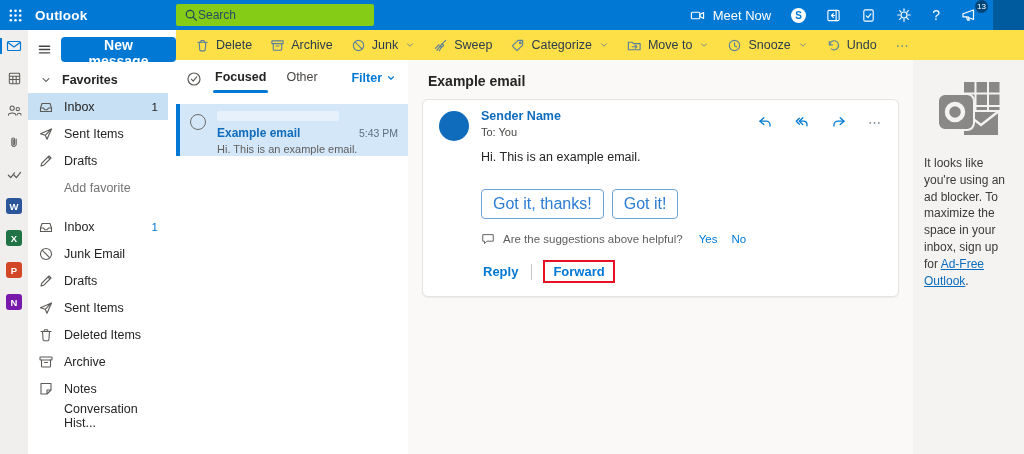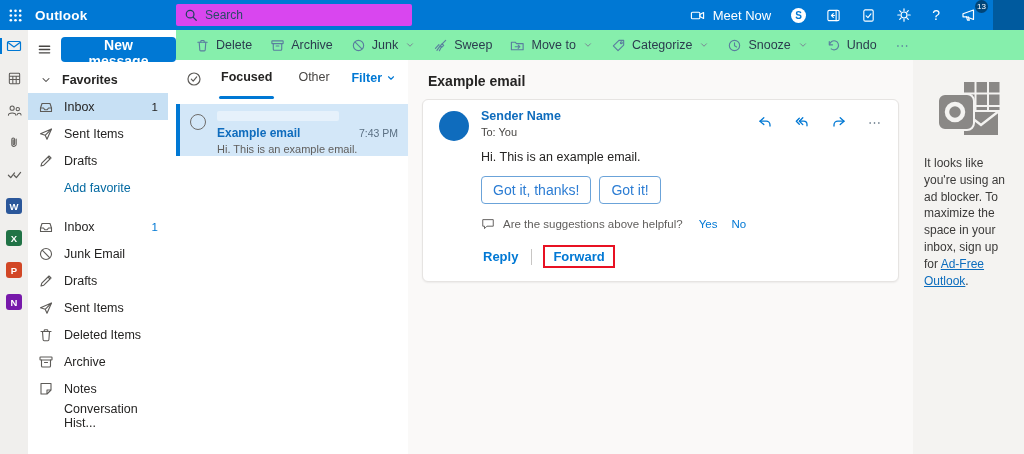--- a/index.html
+++ b/index.html
@@ -6,21 +6,21 @@
   html,body { width:1024px; height:454px; overflow:hidden; }
   body { font-family:"Liberation Sans", sans-serif; background:#fff; font-size:12.5px; }
   svg { display:block; }
 
   .app { width:1024px; height:454px; display:flex; flex-direction:column; position:relative; }
 
   
   .header { flex:0 0 30px; background:#0078d4; color:#fff; display:flex; align-items:center; position:relative;justify-content:space-between; }
   .waffle { width:30px; height:30px; display:flex; align-items:center; justify-content:center; cursor:pointer; }
   .app-title { font-weight:bold; font-size:13.5px; margin-left:5px; letter-spacing:.2px; }
-  .search { position:absolute; left:176px; top:4px; width:236px; height:22px; background:#d946ef; border-radius:2px; display:flex; align-items:center; padding:0 8px; gap:7px; color:#20415c; }
+  .search { position:absolute; left:176px; top:4px; width:198px; height:22px; background:#84cc16; border-radius:2px; display:flex; align-items:center; padding:0 8px; color:#20415c; }
   .search input { border:none; background:transparent; outline:none; font-size:12px; color:#1c3a54; width:100%; font-family:inherit; }
   .search input::placeholder { color:#2a4a66; opacity:1; }
   .header-right { margin-left:auto; display:flex; align-items:center; height:30px; }
   .hbtn { height:30px; display:flex; align-items:center; justify-content:center; padding:0 10px; cursor:pointer; position:relative; }
   .meet { gap:7px; font-size:13px; }
   .skype-circle { width:15px; height:15px; border-radius:50%; background:#fff; color:#0078d4; font-size:10px; font-weight:bold; display:flex; align-items:center; justify-content:center; }
   .help-glyph { font-size:14px; }
   .nbadge { position:absolute; top:0px; right:-1px; background:#004578; border-radius:8px; min-width:13px; height:13px; font-size:8px; display:flex; align-items:center; justify-content:center; padding:0 2px; }
   .account { width:31px; height:30px; background:#005a9e; margin-left:6px; cursor:pointer; }
 
@@ -40,38 +40,38 @@
   .hamburger { color:#484644; cursor:pointer; display:flex; }
   .new-msg { background:#0078d4; color:#fff; font-weight:bold; font-size:14px; border:none; border-radius:4px; height:25px; padding:0 13px; cursor:pointer; font-family:inherit; }
   .sb-header { display:flex; align-items:center; gap:10px; padding-left:12px; height:26px; margin-top:4px; font-weight:bold; font-size:12.5px; cursor:pointer; color:#252423; }
   .sb-header .chev { color:#484644; display:flex; }
   .sb-row { display:flex; align-items:center; height:27px; padding-left:10px; gap:10px; cursor:pointer; margin-right:8px; font-size:12.5px; }
   .sb-row .sicon { width:16px; color:#5d5b58; display:flex; flex:0 0 16px; }
   .sb-row.selected { background:#c7e0f4; }
   .sb-row.noicon { padding-left:36px; }
   .sb-count { margin-left:auto; margin-right:10px; font-size:11.5px; color:#252423; }
   .sb-count.blue { color:#0078d4; }
-  .sb-link { color:#0369a1; }
+  .sb-link { color:#737373; }
   .folders-gap { height:12px; }
 
   
   .center { flex:1; display:flex; flex-direction:column; min-width:0; }
-  .toolbar { flex:0 0 30px; background:#86efac; display:flex; align-items:center; padding-left:10px; color:#2b3c4e; font-size:12.5px; }
+  .toolbar { flex:0 0 30px; background:#fde047; display:flex; align-items:center; padding-left:10px; color:#2b3c4e; font-size:12.5px; }
   .tb-item { display:flex; align-items:center; gap:6px; padding:0 9px; height:30px; cursor:pointer; white-space:nowrap; }
   .ticon { color:#5a7e9e; display:flex; }
   .tb-chev { color:#7a8794; display:flex; margin-left:1px; }
   .tb-more { padding:0 10px; color:#5a7e9e; cursor:pointer; font-size:13px; letter-spacing:1px; }
 
   .content { flex:1; display:flex; min-height:0; }
 
   
   .list { flex:0 0 232px; background:#fff; display:flex; flex-direction:column; }
   .list-header { display:flex; align-items:flex-start; padding:10px 12px 0 10px; height:38px; }
   .selall { color:#5d5b58; margin-right:13px; margin-top:1px; cursor:pointer; display:flex; }
-  .tab { margin-right:20px; font-size:12.5px; color:#484644; position:relative; padding-bottom:15px; cursor:pointer;margin-left:6px; }
+  .tab { margin-right:20px; font-size:12.5px; color:#484644; position:relative; padding-bottom:9px; cursor:pointer; }
   .tab.active { font-weight:bold; color:#252423; }
   .tab.active::after { content:""; position:absolute; left:-2px; right:-2px; bottom:0; height:3px; background:#0078d4; border-radius:2px; }
   .filter { margin-left:auto; color:#0078d4; font-weight:bold; font-size:12.5px; display:flex; align-items:center; gap:4px; cursor:pointer; margin-top:1px; }
   .mail-item { margin-top:6px; height:52px; background:#d3e7f8; position:relative; display:flex; padding:7px 10px 7px 14px; cursor:pointer; }
   .mail-item::before { content:""; position:absolute; left:0; top:0; bottom:0; width:4px; background:#0078d4; }
   .radio { width:16px; height:16px; border:1px solid #6e6c6a; border-radius:50%; background:transparent; margin-right:11px; margin-top:3px; flex:0 0 16px; cursor:pointer; }
   .mail-body { flex:1; min-width:0; }
   .redacted { width:122px; height:10px; background:#e6f1fb; border-radius:2px; margin-bottom:5px; }
   .mail-line1 { display:flex; justify-content:space-between; align-items:baseline; }
   .subject { color:#0f6cbd; font-weight:bold; font-size:12px; }
@@ -87,21 +87,21 @@
   .sender-block { margin-left:12px; flex:1; min-width:0; }
   .sender { color:#0f6cbd; font-weight:bold; font-size:12.5px; cursor:pointer; }
   .msg-date { color:#605e5c; font-size:11px; margin-top:2px; }
   .msg-to { color:#484644; font-size:11px; margin-top:3px; }
   .head-actions { display:flex; align-items:center; gap:21px; color:#0078d4; margin-top:5px; }
   .act { cursor:pointer; display:flex; }
   .more-dots { color:#607283; font-size:13px; letter-spacing:1px; cursor:pointer; }
   .msg-content { margin-left:42px; margin-top:9px; }
   .body-text { font-size:12.5px; color:#252423; }
   .sugg { display:flex; gap:8px; margin-top:12px; }
-  .sugg button { border:1px solid #6ba3d9; color:#2b7cd3; background:#fff; border-radius:4px; font-size:14px; padding:5px 11px; font-family:inherit; cursor:pointer; }
+  .sugg button { border:1px solid #6ba3d9; color:#2b7cd3; background:#fff; border-radius:4px; font-size:16px; padding:5px 11px; font-family:inherit; cursor:pointer;margin-top:13px; }
   .feedback { display:flex; align-items:center; gap:8px; margin-top:13px; font-size:11.5px; color:#605e5c; }
   .fb-icon { color:#605e5c; display:flex; }
   .fb-link { color:#0078d4; cursor:pointer; }
   .fb-yes { margin-left:8px; }
   .fb-no { margin-left:6px; }
   .rf-row { display:flex; align-items:center; margin-top:14px; }
   .reply-btn { color:#0078d4; font-weight:bold; font-size:13px; cursor:pointer; padding:4px 2px; }
   .rf-divider { width:1px; height:16px; background:#c8c6c4; margin:0 11px; }
   .forward-wrap { border:2px solid #e81123; padding:2px 8px; }
   .forward-btn { color:#0078d4; font-weight:bold; font-size:13px; cursor:pointer; }
@@ -421,40 +421,40 @@
               <svg width="15" height="15" viewBox="0 0 16 16" fill="none" stroke="currentColor" stroke-width="1.2" stroke-linecap="round" stroke-linejoin="round">
                 <path d="M13.5 2.5 L9 7"></path>
                 <path d="M9.8 6.2 l1.6 1.6 -2.2 2.2 -1.6-1.6 Z"></path>
                 <path d="M7.6 8.4 L4.2 13.2 M8.9 9.7 L6.8 13.6 M6.3 7.1 L2.6 11"></path>
               </svg>
             </span>
           <span>Sweep</span>
         </div>
         <div class="tb-item">
           <span class="ticon">
+              <svg width="15" height="15" viewBox="0 0 16 16" fill="none" stroke="currentColor" stroke-width="1.2" stroke-linejoin="round">
+                <path d="M2.5 8.5 L8.5 2.5 H13.5 V7.5 L7.5 13.5 Z"></path>
+                <circle cx="11" cy="5" r="1"></circle>
+              </svg>
+            </span>
+          <span>Categorize</span>
+          <span class="tb-chev">
+              <svg width="10" height="10" viewBox="0 0 16 16" fill="none" stroke="currentColor" stroke-width="1.6" stroke-linecap="round" stroke-linejoin="round">
+                <path d="M4 6 l4 4 4-4"></path>
+              </svg>
+            </span>
+        </div>
+        <div class="tb-item">
+          <span class="ticon">
               <svg width="15" height="15" viewBox="0 0 16 16" fill="none" stroke="currentColor" stroke-width="1.2" stroke-linecap="round" stroke-linejoin="round">
                 <path d="M1.5 4.5 h4 l1.5 1.5 h7 v6.5 h-12.5 Z"></path>
                 <path d="M5.5 9.3 h5 M8.7 7.5 L10.5 9.3 L8.7 11.1"></path>
               </svg>
             </span>
           <span>Move to</span>
-          <span class="tb-chev">
-              <svg width="10" height="10" viewBox="0 0 16 16" fill="none" stroke="currentColor" stroke-width="1.6" stroke-linecap="round" stroke-linejoin="round">
-                <path d="M4 6 l4 4 4-4"></path>
-              </svg>
-            </span>
-        </div>
-        <div class="tb-item">
-          <span class="ticon">
-              <svg width="15" height="15" viewBox="0 0 16 16" fill="none" stroke="currentColor" stroke-width="1.2" stroke-linejoin="round">
-                <path d="M2.5 8.5 L8.5 2.5 H13.5 V7.5 L7.5 13.5 Z"></path>
-                <circle cx="11" cy="5" r="1"></circle>
-              </svg>
-            </span>
-          <span>Categorize</span>
           <span class="tb-chev">
               <svg width="10" height="10" viewBox="0 0 16 16" fill="none" stroke="currentColor" stroke-width="1.6" stroke-linecap="round" stroke-linejoin="round">
                 <path d="M4 6 l4 4 4-4"></path>
               </svg>
             </span>
         </div>
         <div class="tb-item">
           <span class="ticon">
               <svg width="15" height="15" viewBox="0 0 16 16" fill="none" stroke="currentColor" stroke-width="1.2" stroke-linecap="round">
                 <circle cx="8" cy="8" r="5.5"></circle>
@@ -501,21 +501,21 @@
                 </span>
             </span>
           </div>
 
           <div class="mail-item">
             <span class="radio"></span>
             <div class="mail-body">
               <div class="redacted"></div>
               <div class="mail-line1">
                 <span class="subject">Example email</span>
-                <span class="time">7:43 PM</span>
+                <span class="time">5:43 PM</span>
               </div>
               <div class="preview">Hi. This is an example email.</div>
             </div>
           </div>
         </div>
 
         <div class="pane">
           <div class="pane-title">Example email</div>
 
           <div class="card">

